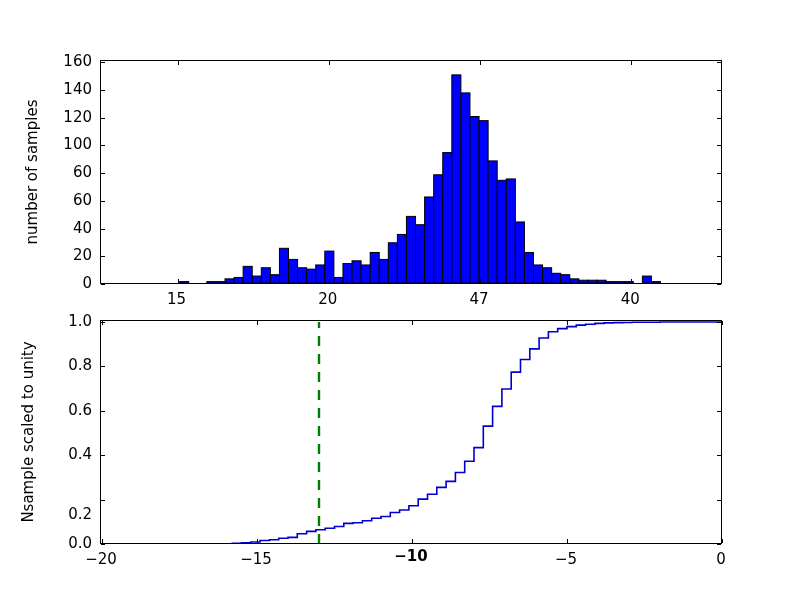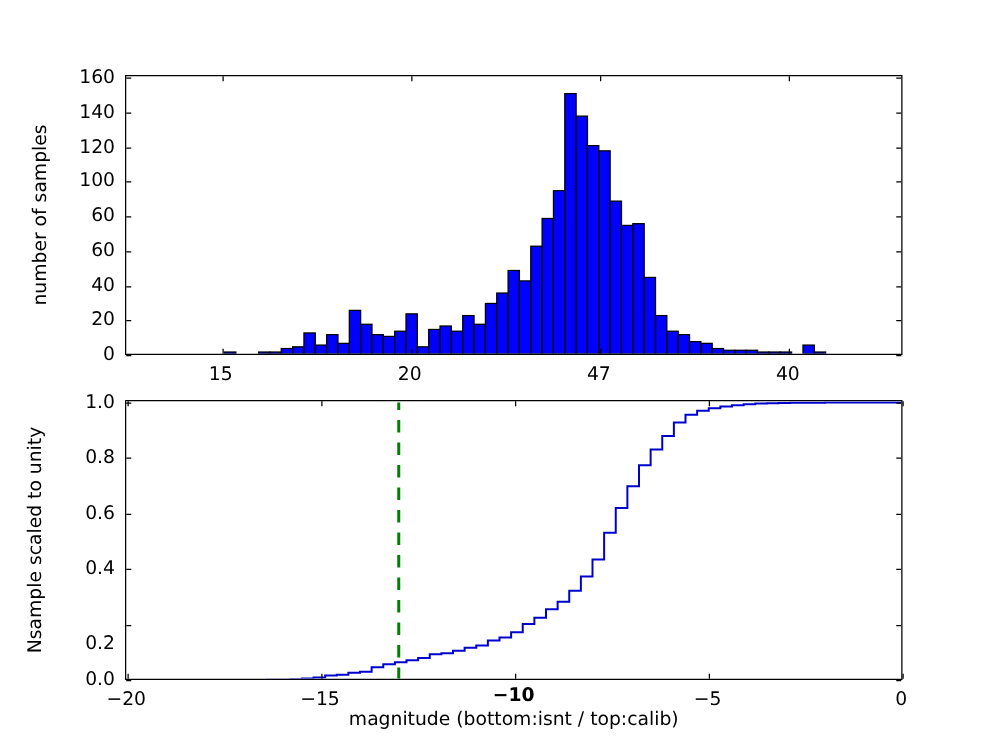--- a/index.html
+++ b/index.html
@@ -259,15 +259,14 @@
       <div class="ticklabel ticklabel-x" style="left: 566px; top: 550px;">−5</div>
       <div class="ticklabel ticklabel-x" style="left: 721px; top: 550px;">0</div>
       <div class="ticklabel ticklabel-y" style="left: 0px; width: 92px; top: 543px;">0.0</div>
       <div class="ticklabel ticklabel-y" style="left: 0px; width: 92px; top: 494px; margin-top: 20px;">0.2</div>
       <div class="ticklabel ticklabel-y" style="left: 0px; width: 92px; top: 454.2px;">0.4</div>
       <div class="ticklabel ticklabel-y" style="left: 0px; width: 92px; top: 409.8px;">0.6</div>
       <div class="ticklabel ticklabel-y" style="left: 0px; width: 92px; top: 365.4px;">0.8</div>
       <div class="ticklabel ticklabel-y" style="left: 0px; width: 92px; top: 321px;">1.0</div>
     </div>
   <div class="axis-label-y" id="bottom-ylabel" style="left: 0px; top: 432px; transform: translate(-50%, -50%) rotate(-90deg); margin-left: 28px;">Nsample scaled to unity</div>
-  <div class="axis-label-x" id="bottom-xlabel" style="left:100px; width:622px; top:566px;">magnitude (bottom:isnt / top:calib)</div>
 
 </div>
 
 </body></html>

